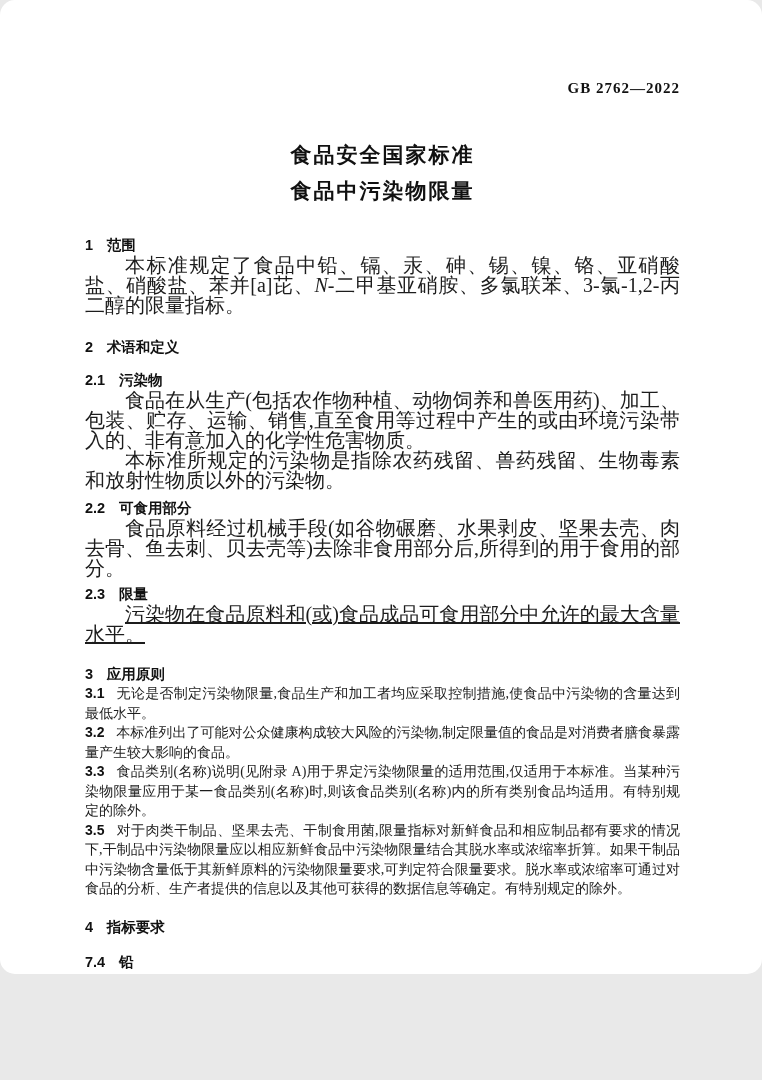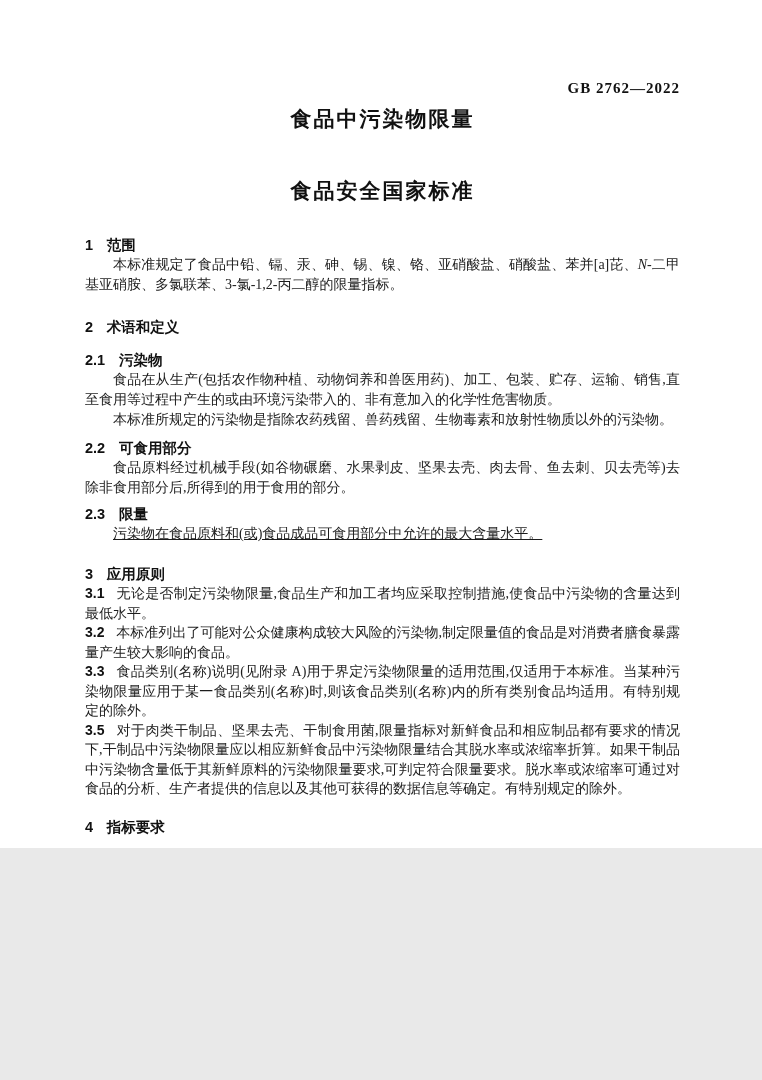--- a/index.html
+++ b/index.html
@@ -1,25 +1,26 @@
 <!DOCTYPE html>
 <html><head>
 <meta charset="utf-8">
 <style>
   html, body { margin: 0; padding: 0; background: #e9e9e9; }
   .page {
     position: relative;
-    width: 762px; height: 848px;
+    width: 762px; height: 974px;
     margin: 0 auto;
     background: #ffffff;
     overflow: hidden;
     box-sizing: border-box;
     padding: 79px 82px 0 85px;
     color: #1c1c1c;
     font-family: "Liberation Serif", "DejaVu Serif", serif;
+    border-radius: 15px;
   }
   .doc-number {
     text-align: right;
     font-family: "Liberation Serif", "DejaVu Serif", serif;
     font-weight: bold;
     font-size: 15px;
     line-height: 18px;
     letter-spacing: 1px;
     color: #111;
   }
@@ -49,21 +50,21 @@
   .h-s1  { margin-top: 30px; }
   .h-s2  { margin-top: 22px; }
   .h-s21 { margin-top: 13px; }
   .h-s22 { margin-top: 8px; }
   .h-s23 { margin-top: 6px; }
   .h-s3  { margin-top: 20px; }
   .h-s4  { margin-top: 18px; }
   .h-s41 { margin-top: 15px; }
 
   p.body {
-    font-size: 14px;
+    font-size: 20px;
     line-height: 20px;
     margin: 0;
     text-align: justify;
   }
   p.body.indent { text-indent: 2em; }
   .p-s1  { margin-top: 18px; }
   .p-21a { margin-top: 9px; }
   .p-22  { margin-top: 9px; }
   .p-23  { margin-top: 7px; text-decoration: underline; }
 
@@ -90,22 +91,22 @@
     color: #6f6f6f;
   }
 </style>
 </head>
 <body>
 
 <div class="page">
 
   <div class="doc-number">GB 2762—2022</div>
 
+  <div class="doc-title line1">食品安全国家标准</div>
   <div class="doc-title line2">食品中污染物限量</div>
-  <div class="doc-title line1">食品安全国家标准</div>
 
   <h2 class="sec-h h-s1"><span class="h-num">1</span><span>范围</span></h2>
   <p class="body indent p-s1"><span>本标准规定了食品中铅、镉、汞、砷、锡、镍、铬、亚硝酸盐、硝酸盐、苯并[a]芘、</span><span class="italic-n">N</span><span>-二甲基亚硝胺、多氯联苯、3-氯-1,2-丙二醇的限量指标。</span></p>
 
   <h2 class="sec-h h-s2"><span class="h-num">2</span><span>术语和定义</span></h2>
 
   <h3 class="sec-h h-s21"><span class="h-num">2.1</span><span>污染物</span></h3>
   <p class="body indent p-21a">食品在从生产(包括农作物种植、动物饲养和兽医用药)、加工、包装、贮存、运输、销售,直至食用等过程中产生的或由环境污染带入的、非有意加入的化学性危害物质。</p>
   <p class="body indent">本标准所规定的污染物是指除农药残留、兽药残留、生物毒素和放射性物质以外的污染物。</p>
 

